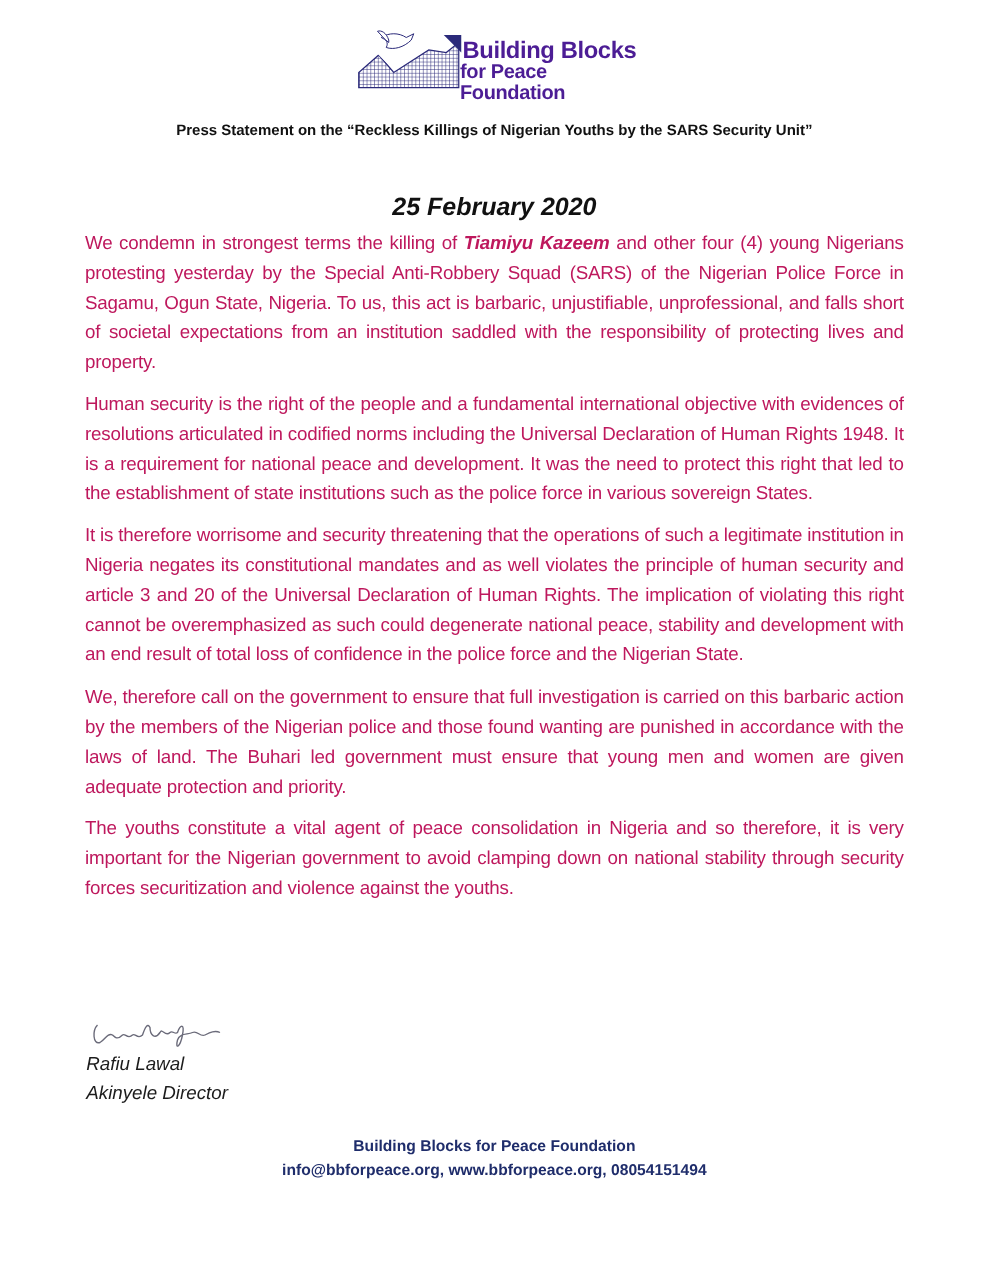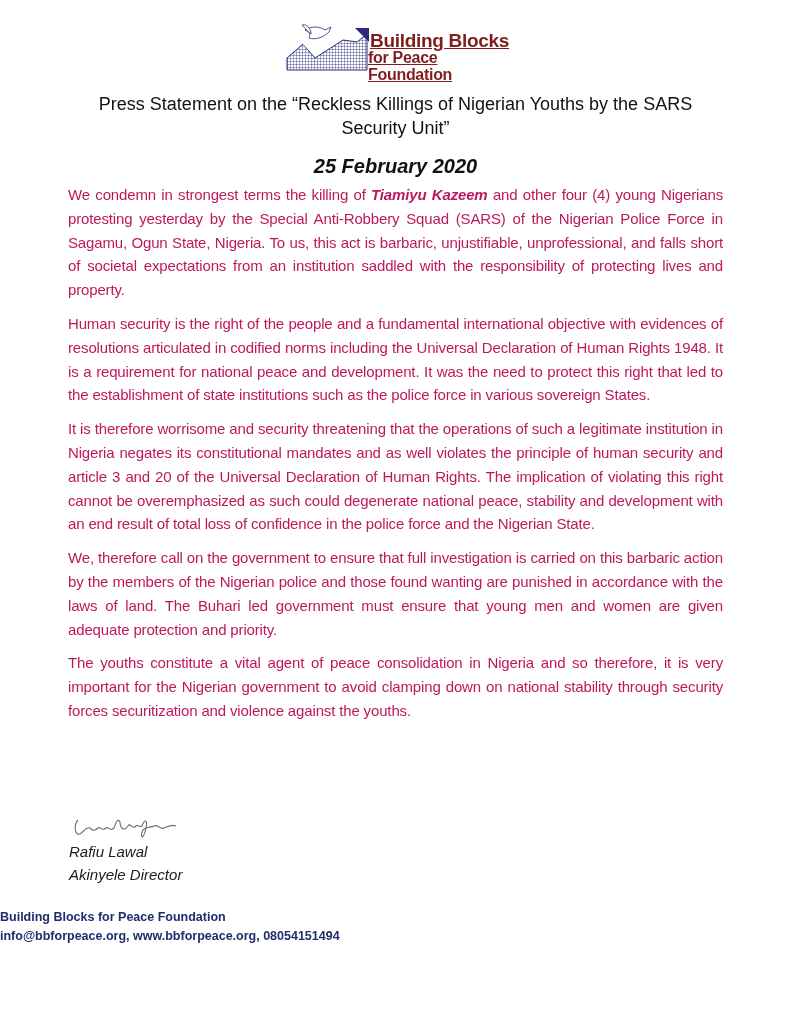--- a/index.html
+++ b/index.html
@@ -1,40 +1,40 @@
 <!DOCTYPE html>
 <html><head>
 <meta charset="utf-8">
 <style>
   html, body { margin: 0; padding: 0; background: #ffffff; }
   body { width: 791px; height: 1024px; position: relative; overflow: hidden;
          font-family: "Liberation Sans", sans-serif; color: #1a1a1a; }
   .logo { position: absolute; left: 285px; top: 20px; width: 230px; height: 52px; }
   .logo svg { position: absolute; left: 0; top: 0; }
-  .logo-text { position: absolute; left: 85px; top: 12px; color: #7f1d1d;
+  .logo-text { position: absolute; left: 85px; top: 12px; color: #4c1d95;
                font-family: "Liberation Sans", sans-serif; font-weight: bold;
-               line-height: 17px; text-decoration: underline; }
+               line-height: 17px; }
   .logo-l1 { font-size: 19px; letter-spacing: -0.3px; display: block; }
   .logo-l2 { font-size: 16px; letter-spacing: -0.3px; display: block; margin-left: -2px; }
 
   .title { position: absolute; left: 70px; width: 651px; top: 92px; text-align: center;
-           font-weight: normal; font-size: 18px; line-height: 24px; color: #111; }
+           font-weight: bold; font-size: 12px; line-height: 24px; color: #111; }
   .date { position: absolute; left: 0; width: 791px; top: 155px; text-align: center;
           font-weight: bold; font-style: italic; font-size: 20px; color: #111; }
 
   .body { position: absolute; left: 68px; width: 655px; top: 183px; }
   .body p { margin: 0 0 10px 0; font-size: 15px; line-height: 23.8px; text-align: justify;
             color: #be185d; letter-spacing: -0.15px; }
   .body p b { font-style: italic; }
 
   .sig { position: absolute; left: 72px; top: 814px; }
   .signer { position: absolute; left: 69px; top: 840px; font-style: italic; font-size: 15px;
             line-height: 23px; color: #1c1c1c; }
 
-  .footer { position: absolute; left: 0; width: 791px; top: 908px; text-align: left;
+  .footer { position: absolute; left: 0; width: 791px; top: 908px; text-align: center;
             color: #1f2d6b; font-weight: bold; font-size: 12.5px; line-height: 18.5px; }
 </style>
 </head>
 <body>
 
 <div class="logo">
   <svg width="90" height="52" viewBox="0 0 90 52">
     <defs>
       <pattern id="grid" width="3" height="3" patternUnits="userSpaceOnUse">
         <rect width="3" height="3" fill="#ffffff"></rect>

